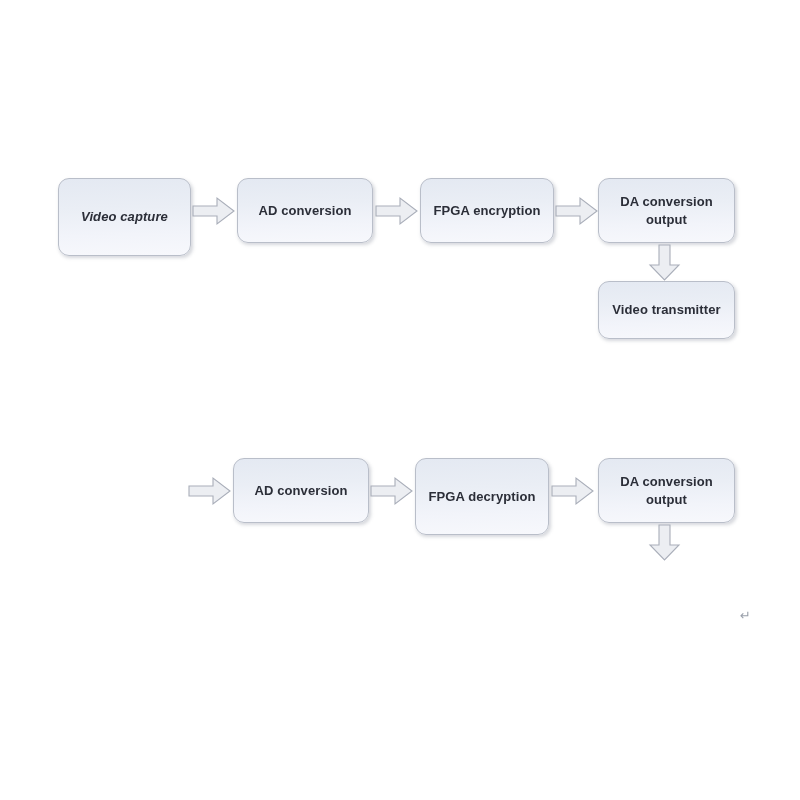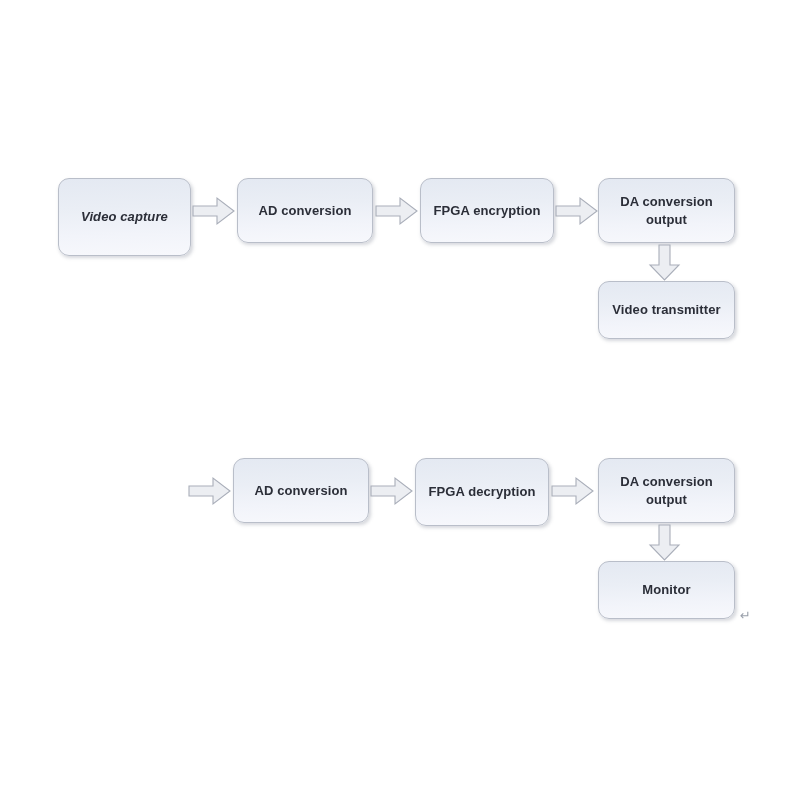--- a/index.html
+++ b/index.html
@@ -126,40 +126,37 @@
   <div class="node" style="left:233px; top:458px; width:136px; height:65px;">
     <span class="node-label">AD conversion</span>
   </div>
 
   <div class="arrow" style="left:371px; top:476px; width:42px; height:30px;">
     <svg width="42" height="30" viewBox="0 0 42 30" aria-hidden="true">
       <polygon class="arrow-body" points="0,10 24,10 24,2 41,15 24,28 24,20 0,20"></polygon>
     </svg>
   </div>
 
-  <div class="node" style="left:415px; top:458px; width:134px; height:68px;text-align:center;">
+  <div class="node" style="left:415px; top:458px; width:134px; height:77px;text-align:center;">
     <span class="node-label">FPGA decryption</span>
   </div>
 
   <div class="arrow" style="left:552px; top:476px; width:42px; height:30px;">
     <svg width="42" height="30" viewBox="0 0 42 30" aria-hidden="true">
       <polygon class="arrow-body" points="0,10 24,10 24,2 41,15 24,28 24,20 0,20"></polygon>
     </svg>
   </div>
 
   <div class="node" style="left:598px; top:458px; width:137px; height:65px;">
     <span class="node-label">DA conversion
 output</span>
   </div>
 
   <div class="arrow" style="left:649px; top:525px; width:32px; height:36px;">
     <svg width="32" height="36" viewBox="0 0 32 36" aria-hidden="true">
       <polygon class="arrow-body" points="10,0 21,0 21,20 30,20 15.5,35 1,20 10,20"></polygon>
     </svg>
   </div>
 
-  <div class="node" style="left:598px; top:561px; width:137px; height:58px;">
-    <span class="node-label">Monitor</span>
-  </div>
 
   <span class="pilcrow" style="left:740px; top:609px;">↵</span>
 
 </div>
 
 </body></html>

